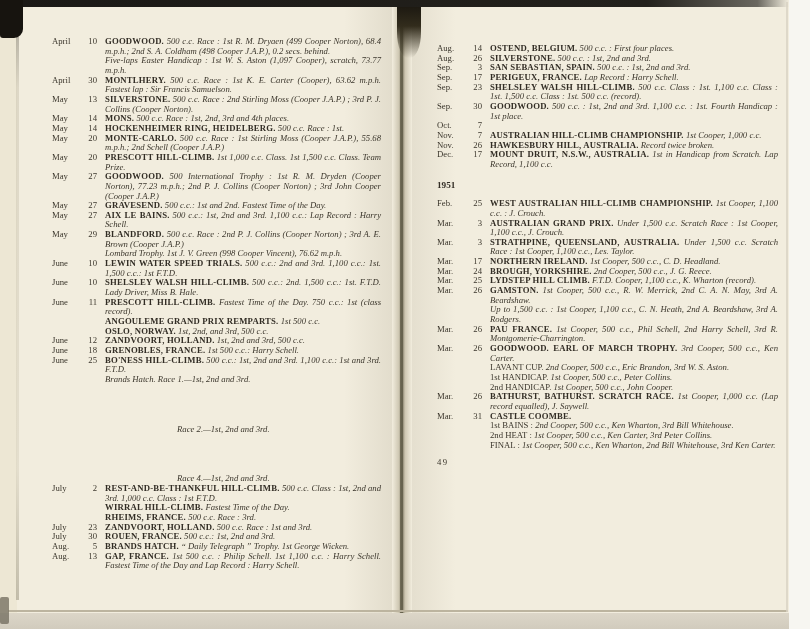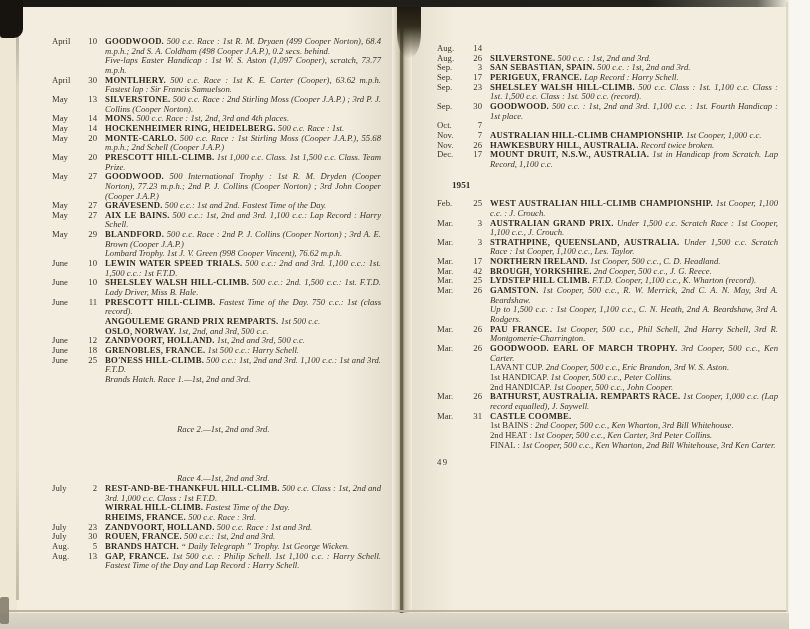--- a/index.html
+++ b/index.html
@@ -38,21 +38,21 @@
   #right-page{left:437px;top:44px;width:341px;}
   .entry{display:flex;align-items:flex-start;}
   .date{flex:0 0 45px;margin-right:8px;display:flex;justify-content:space-between;white-space:nowrap;}
   .ebody{flex:1;min-width:0;}
   .eline{text-align:justify;}
   .vb{font-weight:bold;color:#322d25;letter-spacing:.2px;}
   .it{font-style:italic;}
   .rm{}
   .gap{margin-left:0;}
   .ind{padding-left:72px;margin-top:40px;}
-  .year-heading{font-weight:bold;font-size:9.2px;margin:11px 0 9px 15px;color:#322d25;}
+  .year-heading{font-weight:bold;font-size:9.2px;margin:11px 0 9px 0;color:#322d25;}
   .pagenum{text-align:left;margin-top:8px;letter-spacing:1.5px;}
 </style>
 </head>
 <body>
 
 <div class="scan">
   <div class="left-strip"></div>
   <div class="edge-left-line"></div>
   <div class="shade-left-page"></div>
   <div class="shade-right-page"></div>
@@ -272,20 +272,23 @@
       </div>
   </div>
 
   <div class="pageblock" id="right-page">
     <div id="right-entries">
         <div class="entry">
           <span class="date">
             <span>Aug.</span>
             <span>14</span>
           </span>
+          <div class="ebody">
+            <div class="eline"><span class="vb">OSTEND, BELGIUM.</span> <span class="it">500 c.c. : First four places.</span></div>
+          </div>
         </div>
         <div class="entry">
           <span class="date">
             <span>Aug.</span>
             <span>26</span>
           </span>
           <div class="ebody">
             <div class="eline"><span class="vb">SILVERSTONE.</span> <span class="it">500 c.c. : 1st, 2nd and 3rd.</span></div>
           </div>
         </div>
@@ -391,21 +394,21 @@
             <span>Mar.</span>
             <span>17</span>
           </span>
           <div class="ebody">
             <div class="eline"><span class="vb">NORTHERN IRELAND.</span> <span class="it">1st Cooper, 500 c.c., C. D. Headland.</span></div>
           </div>
         </div>
         <div class="entry">
           <span class="date">
             <span>Mar.</span>
-            <span>42</span>
+            <span>24</span>
           </span>
           <div class="ebody">
             <div class="eline"><span class="vb">BROUGH, YORKSHIRE.</span> <span class="it">2nd Cooper, 500 c.c., J. G. Reece.</span></div>
           </div>
         </div>
         <div class="entry">
           <span class="date">
             <span>Mar.</span>
             <span>25</span>
           </span>
@@ -443,21 +446,21 @@
             <div class="eline"><span class="rm">1st HANDICAP.</span> <span class="it">1st Cooper, 500 c.c., Peter Collins.</span></div>
             <div class="eline"><span class="rm">2nd HANDICAP.</span> <span class="it">1st Cooper, 500 c.c., John Cooper.</span></div>
           </div>
         </div>
         <div class="entry">
           <span class="date">
             <span>Mar.</span>
             <span>26</span>
           </span>
           <div class="ebody">
-            <div class="eline"><span class="vb">BATHURST, AUSTRALIA. REMPARTS RACE.</span> <span class="it">1st Cooper, 1,000 c.c. (Lap record equalled), J. Saywell.</span></div>
+            <div class="eline"><span class="vb">BATHURST, BATHURST. SCRATCH RACE.</span> <span class="it">1st Cooper, 1,000 c.c. (Lap record equalled), J. Saywell.</span></div>
           </div>
         </div>
         <div class="entry">
           <span class="date">
             <span>Mar.</span>
             <span>31</span>
           </span>
           <div class="ebody">
             <div class="eline"><span class="vb">CASTLE COOMBE.</span></div>
             <div class="eline"><span class="rm">1st BAINS :</span> <span class="it">2nd Cooper, 500 c.c., Ken Wharton, 3rd Bill Whitehouse.</span></div>

